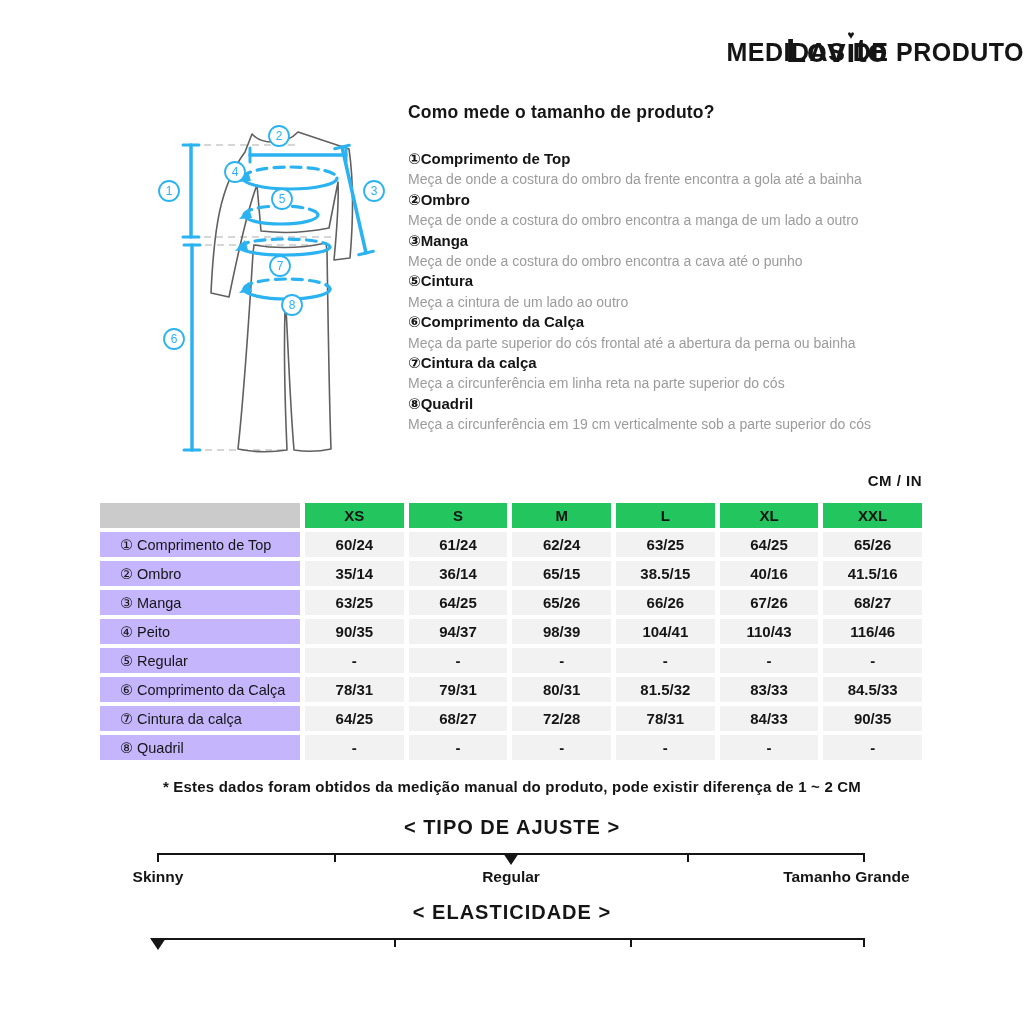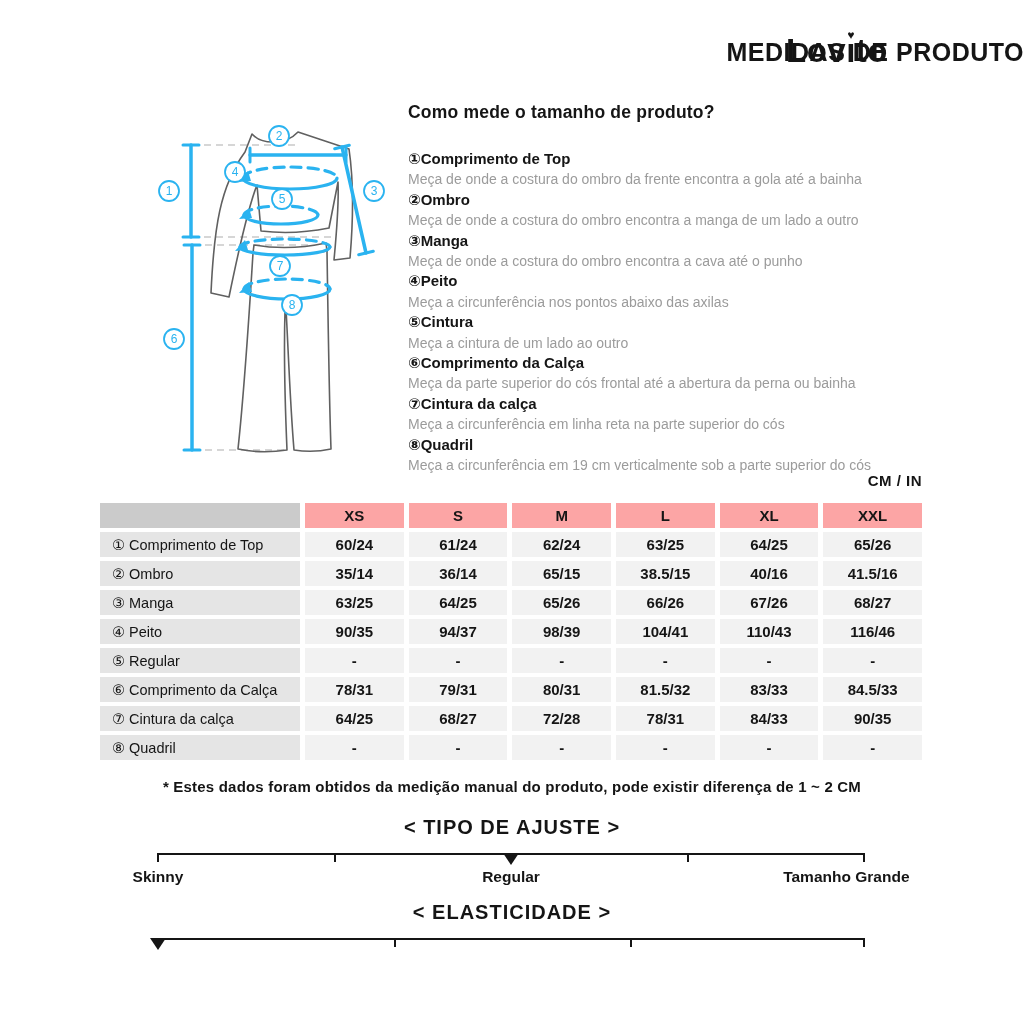--- a/index.html
+++ b/index.html
@@ -21,23 +21,23 @@
   .instr-label{font-size:15px;font-weight:700;line-height:20.4px;}
   .instr-desc{font-size:14px;color:#9b9b9b;line-height:20.4px;}
 
   
   .units{position:absolute;right:102px;top:472px;font-size:15px;font-weight:700;letter-spacing:.5px;}
 
   
   .size-table{position:absolute;left:100px;top:503px;width:822px;display:grid;
     grid-template-columns:200px repeat(6,1fr);gap:4px 5px;}
   .cell{height:25px;display:flex;align-items:center;justify-content:center;font-size:15px;}
-  .cell.head{background:#fca5a5;font-weight:700;}
+  .cell.head{background:#22c55e;font-weight:700;}
   .cell.corner{background:#cbcbcb;}
-  .cell.rowlabel{background:#e5e5e5;justify-content:flex-start;padding-left:12px;font-weight:400;font-size:14.5px;}
+  .cell.rowlabel{background:#c4b5fd;justify-content:flex-start;padding-left:20px;font-weight:400;font-size:14.5px;}
   .cell.val{background:#f2f2f2;font-weight:700;}
 
   
   .footnote{position:absolute;left:0;right:0;top:778px;text-align:center;font-size:15px;font-weight:700;letter-spacing:.2px;}
 
   
   .scale-title{position:absolute;left:0;right:0;text-align:center;font-size:20px;font-weight:700;letter-spacing:1px;}
   #fit-title{top:816px;}
   #el-title{top:901px;}
   .scale{position:absolute;left:158px;width:706px;height:2px;background:#151515;}
@@ -149,24 +149,20 @@
           <div class="instr-label">①Comprimento de Top</div>
           <div class="instr-desc">Meça de onde a costura do ombro da frente encontra a gola até a bainha</div>
         </div>
         <div>
           <div class="instr-label">②Ombro</div>
           <div class="instr-desc">Meça de onde a costura do ombro encontra a manga de um lado a outro</div>
         </div>
         <div>
           <div class="instr-label">③Manga</div>
           <div class="instr-desc">Meça de onde a costura do ombro encontra a cava até o punho</div>
-        </div>
-        <div>
-          <div class="instr-label">④Peito</div>
-          <div class="instr-desc">Meça a circunferência nos pontos abaixo das axilas</div>
         </div>
         <div>
           <div class="instr-label">⑤Cintura</div>
           <div class="instr-desc">Meça a cintura de um lado ao outro</div>
         </div>
         <div>
           <div class="instr-label">⑥Comprimento da Calça</div>
           <div class="instr-desc">Meça da parte superior do cós frontal até a abertura da perna ou bainha</div>
         </div>
         <div>

